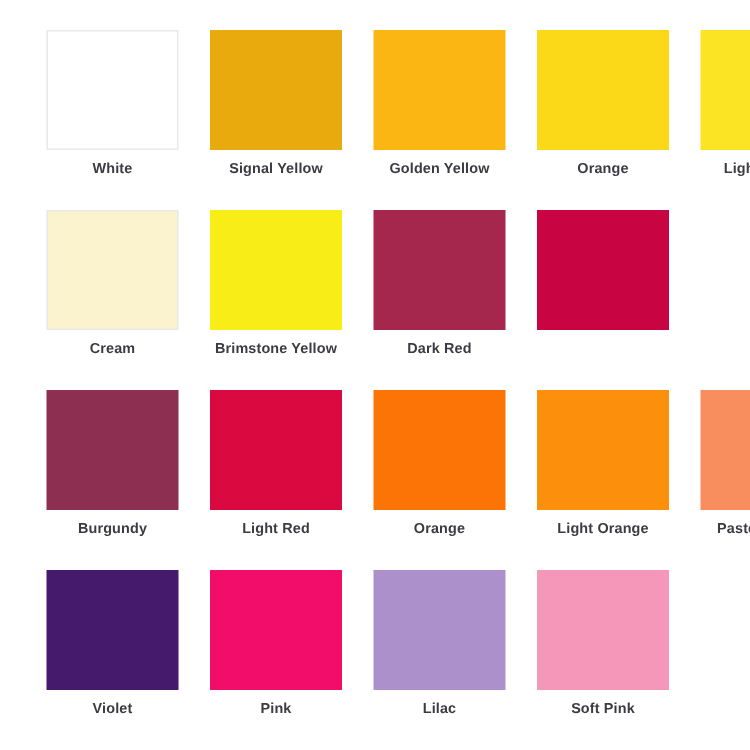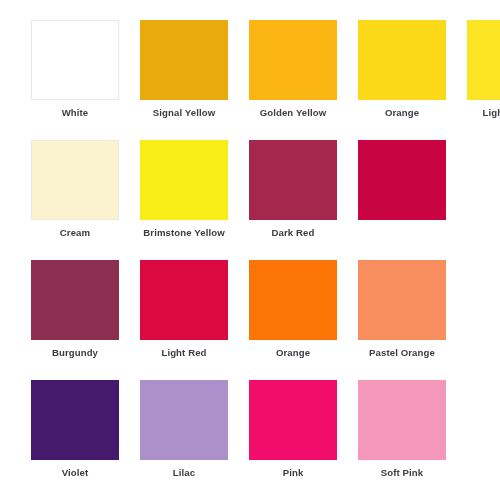--- a/index.html
+++ b/index.html
@@ -118,35 +118,39 @@
       </div>
       <div class="swatch-cell">
         <div class="swatch-chip" title="#da0a40" style="background: rgb(218, 10, 64);"></div>
         <div class="swatch-label" style="color: rgb(59, 59, 66);">Light Red</div>
       </div>
       <div class="swatch-cell">
         <div class="swatch-chip" title="#fc7405" style="background: rgb(252, 116, 5);"></div>
         <div class="swatch-label" style="color: rgb(59, 59, 66);">Orange</div>
       </div>
       <div class="swatch-cell">
+        <div class="swatch-chip" title="#fc900c" style="background: rgb(252, 144, 12);"></div>
+        <div class="swatch-label" style="color: rgb(59, 59, 66);">Light Orange</div>
+      </div>
+      <div class="swatch-cell">
         <div class="swatch-chip" title="#f88d5d" style="background: rgb(248, 141, 93);"></div>
         <div class="swatch-label" style="color: rgb(59, 59, 66);">Pastel Orange</div>
       </div>
     </div>
     <div class="swatch-row">
       <div class="swatch-cell">
         <div class="swatch-chip" title="#45196c" style="background: rgb(69, 25, 108);"></div>
         <div class="swatch-label" style="color: rgb(59, 59, 66); text-align: center;">Violet</div>
       </div>
       <div class="swatch-cell">
+        <div class="swatch-chip" title="#f20d6b" style="background: rgb(242, 13, 107);"></div>
+        <div class="swatch-label" style="color: rgb(59, 59, 66);">Pink</div>
+      </div>
+      <div class="swatch-cell">
         <div class="swatch-chip" title="#ab90cb" style="background: rgb(171, 144, 203);"></div>
         <div class="swatch-label" style="color: rgb(59, 59, 66);">Lilac</div>
-      </div>
-      <div class="swatch-cell">
-        <div class="swatch-chip" title="#f20d6b" style="background: rgb(242, 13, 107);"></div>
-        <div class="swatch-label" style="color: rgb(59, 59, 66);">Pink</div>
       </div>
       <div class="swatch-cell">
         <div class="swatch-chip" title="#f597b8" style="background: rgb(245, 151, 184);"></div>
         <div class="swatch-label" style="color: rgb(59, 59, 66);">Soft Pink</div>
       </div>
     </div>
   </div>
 
 </body></html>

